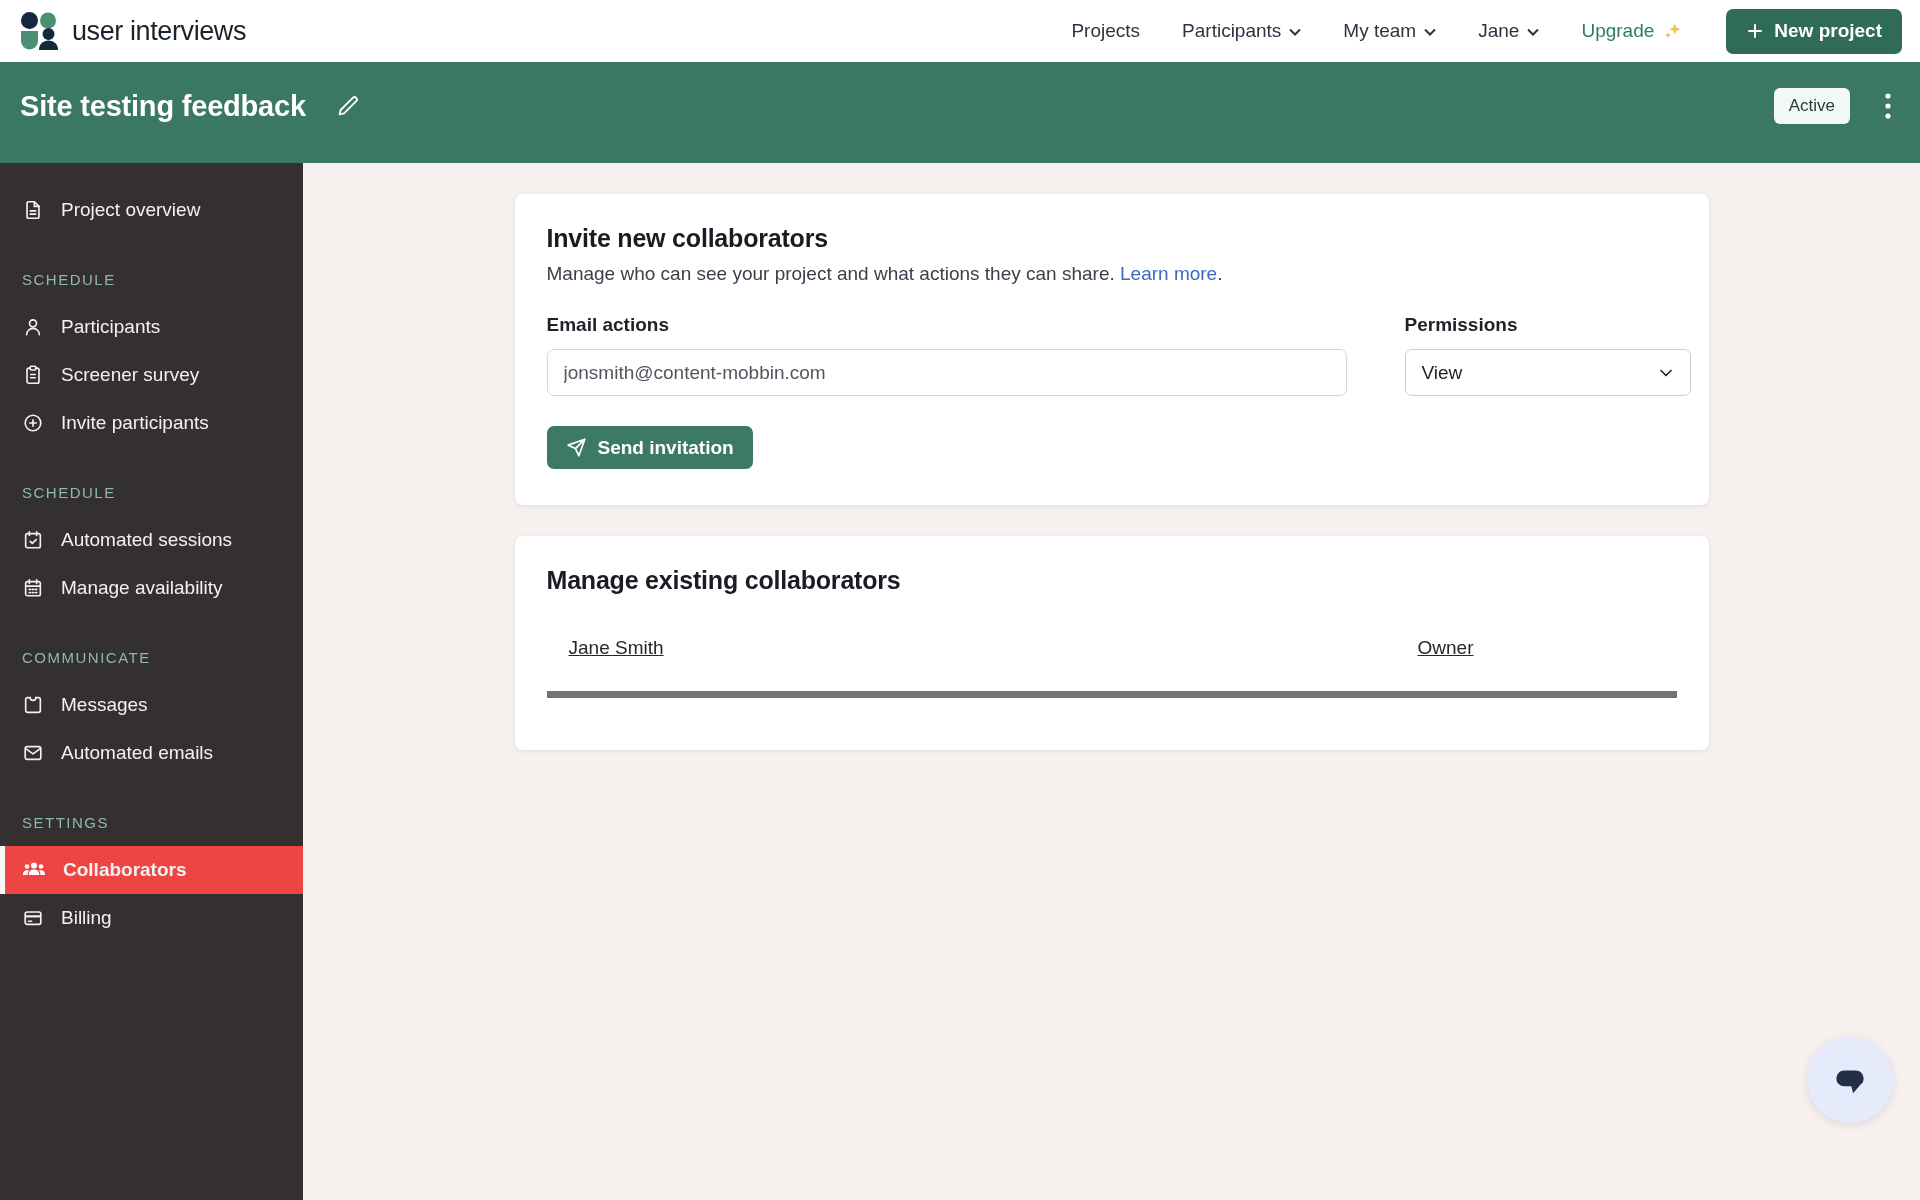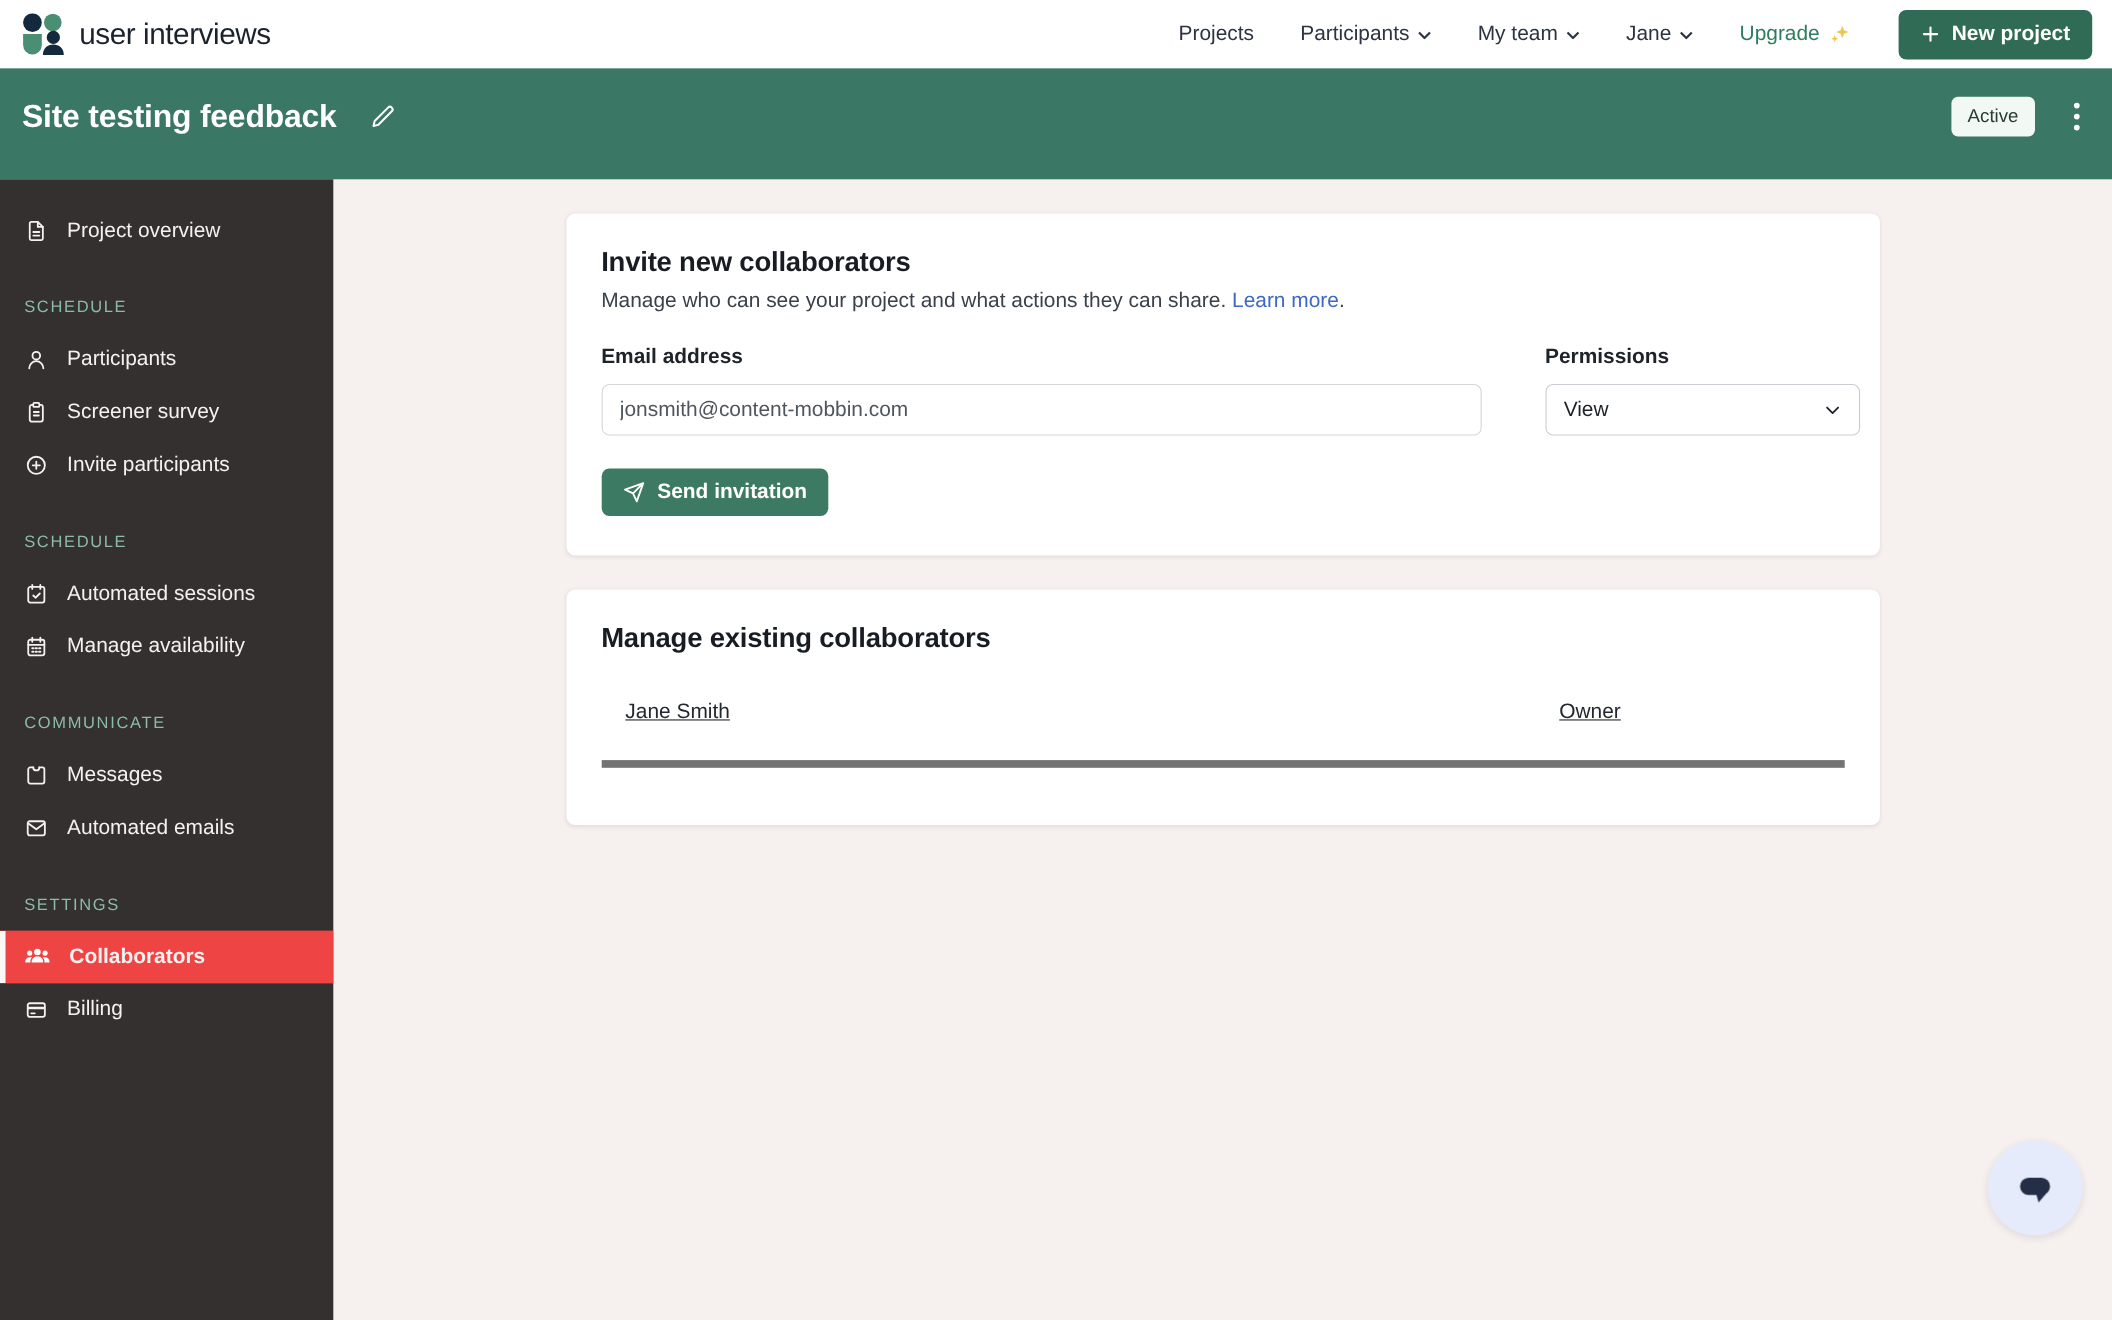--- a/index.html
+++ b/index.html
@@ -244,21 +244,21 @@
 
     <section class="card invite">
       <h2 class="card-title">Invite new collaborators</h2>
       <p class="card-desc">
         <span>Manage who can see your project and what actions they can share.</span>
         <a class="learn-more">Learn more</a><span>.</span>
       </p>
 
       <div class="form-row">
         <div class="field-email">
-          <label class="field-label">Email address</label>
+          <label class="field-label">Email actions</label>
           <input class="text-input" type="text" value="jonsmith@content-mobbin.com" style="">
         </div>
         <div class="field-perms">
           <label class="field-label">Permissions</label>
           <div class="fake-select">
             <span>View</span>
             <svg width="20" height="20" viewBox="0 0 24 24">
               <path d="M6 9l6 6 6-6" fill="none" stroke="#1E2329" stroke-width="2" stroke-linecap="round" stroke-linejoin="round"></path>
             </svg>
           </div>

